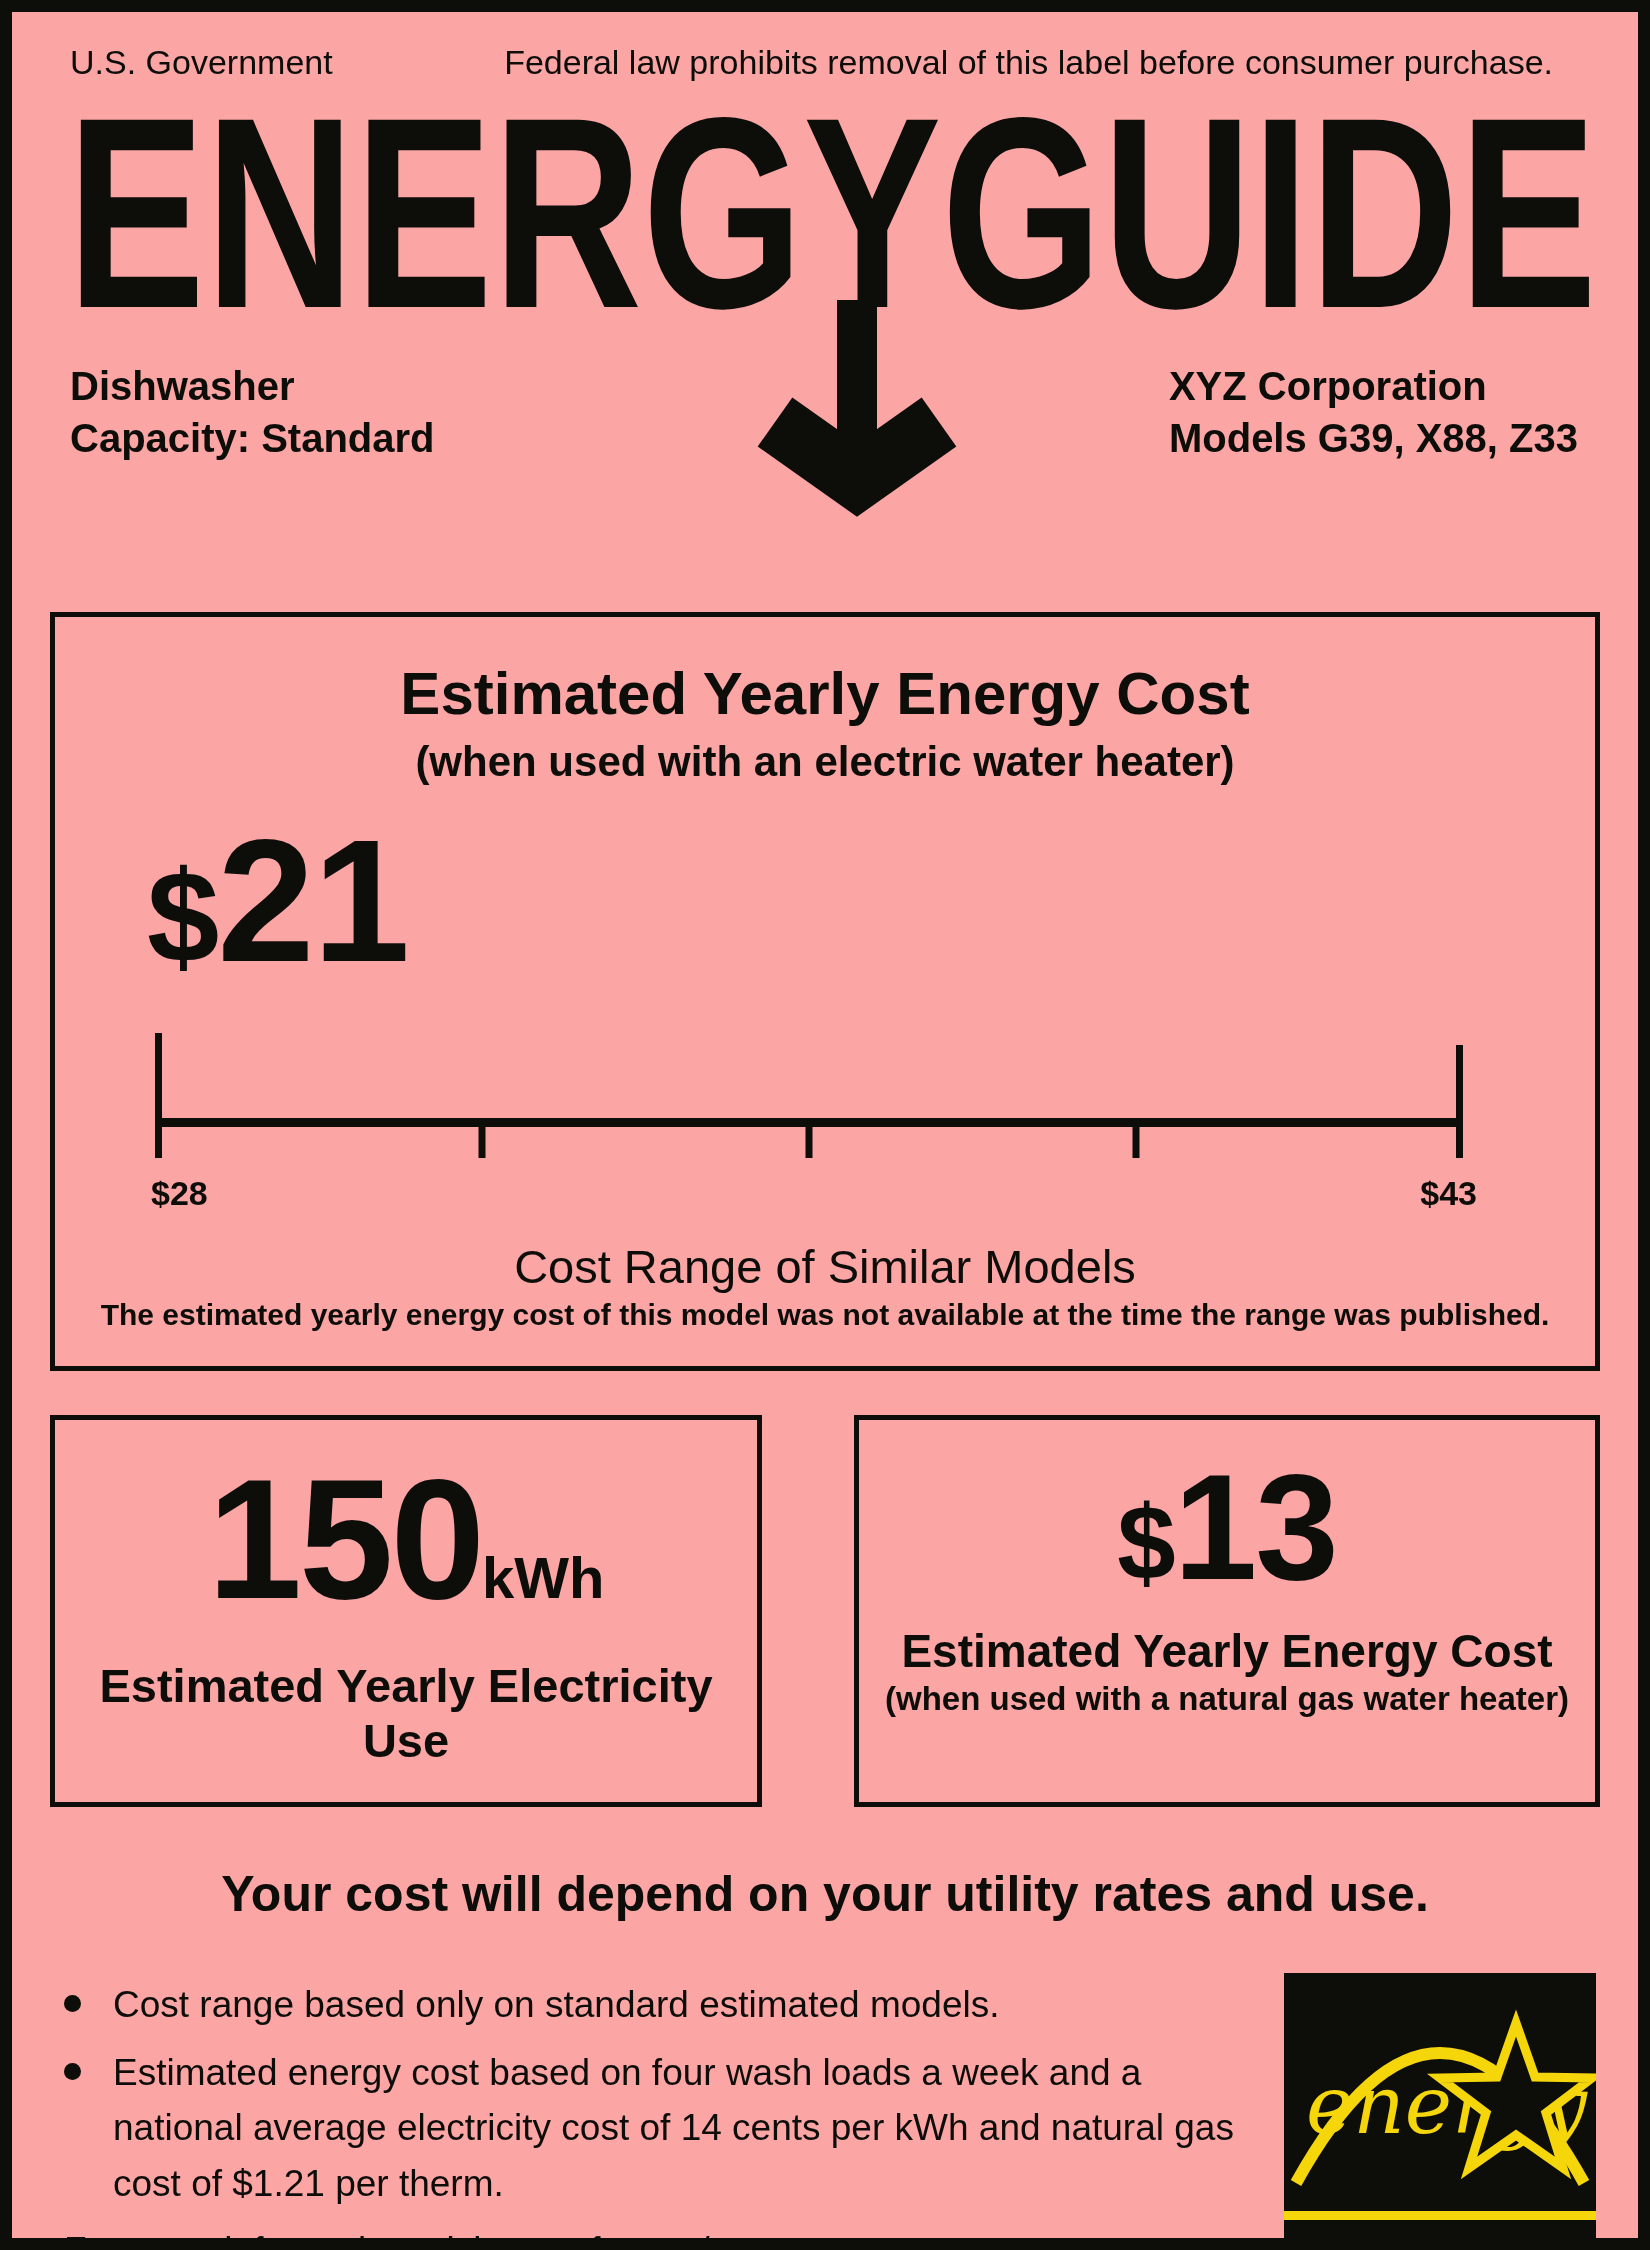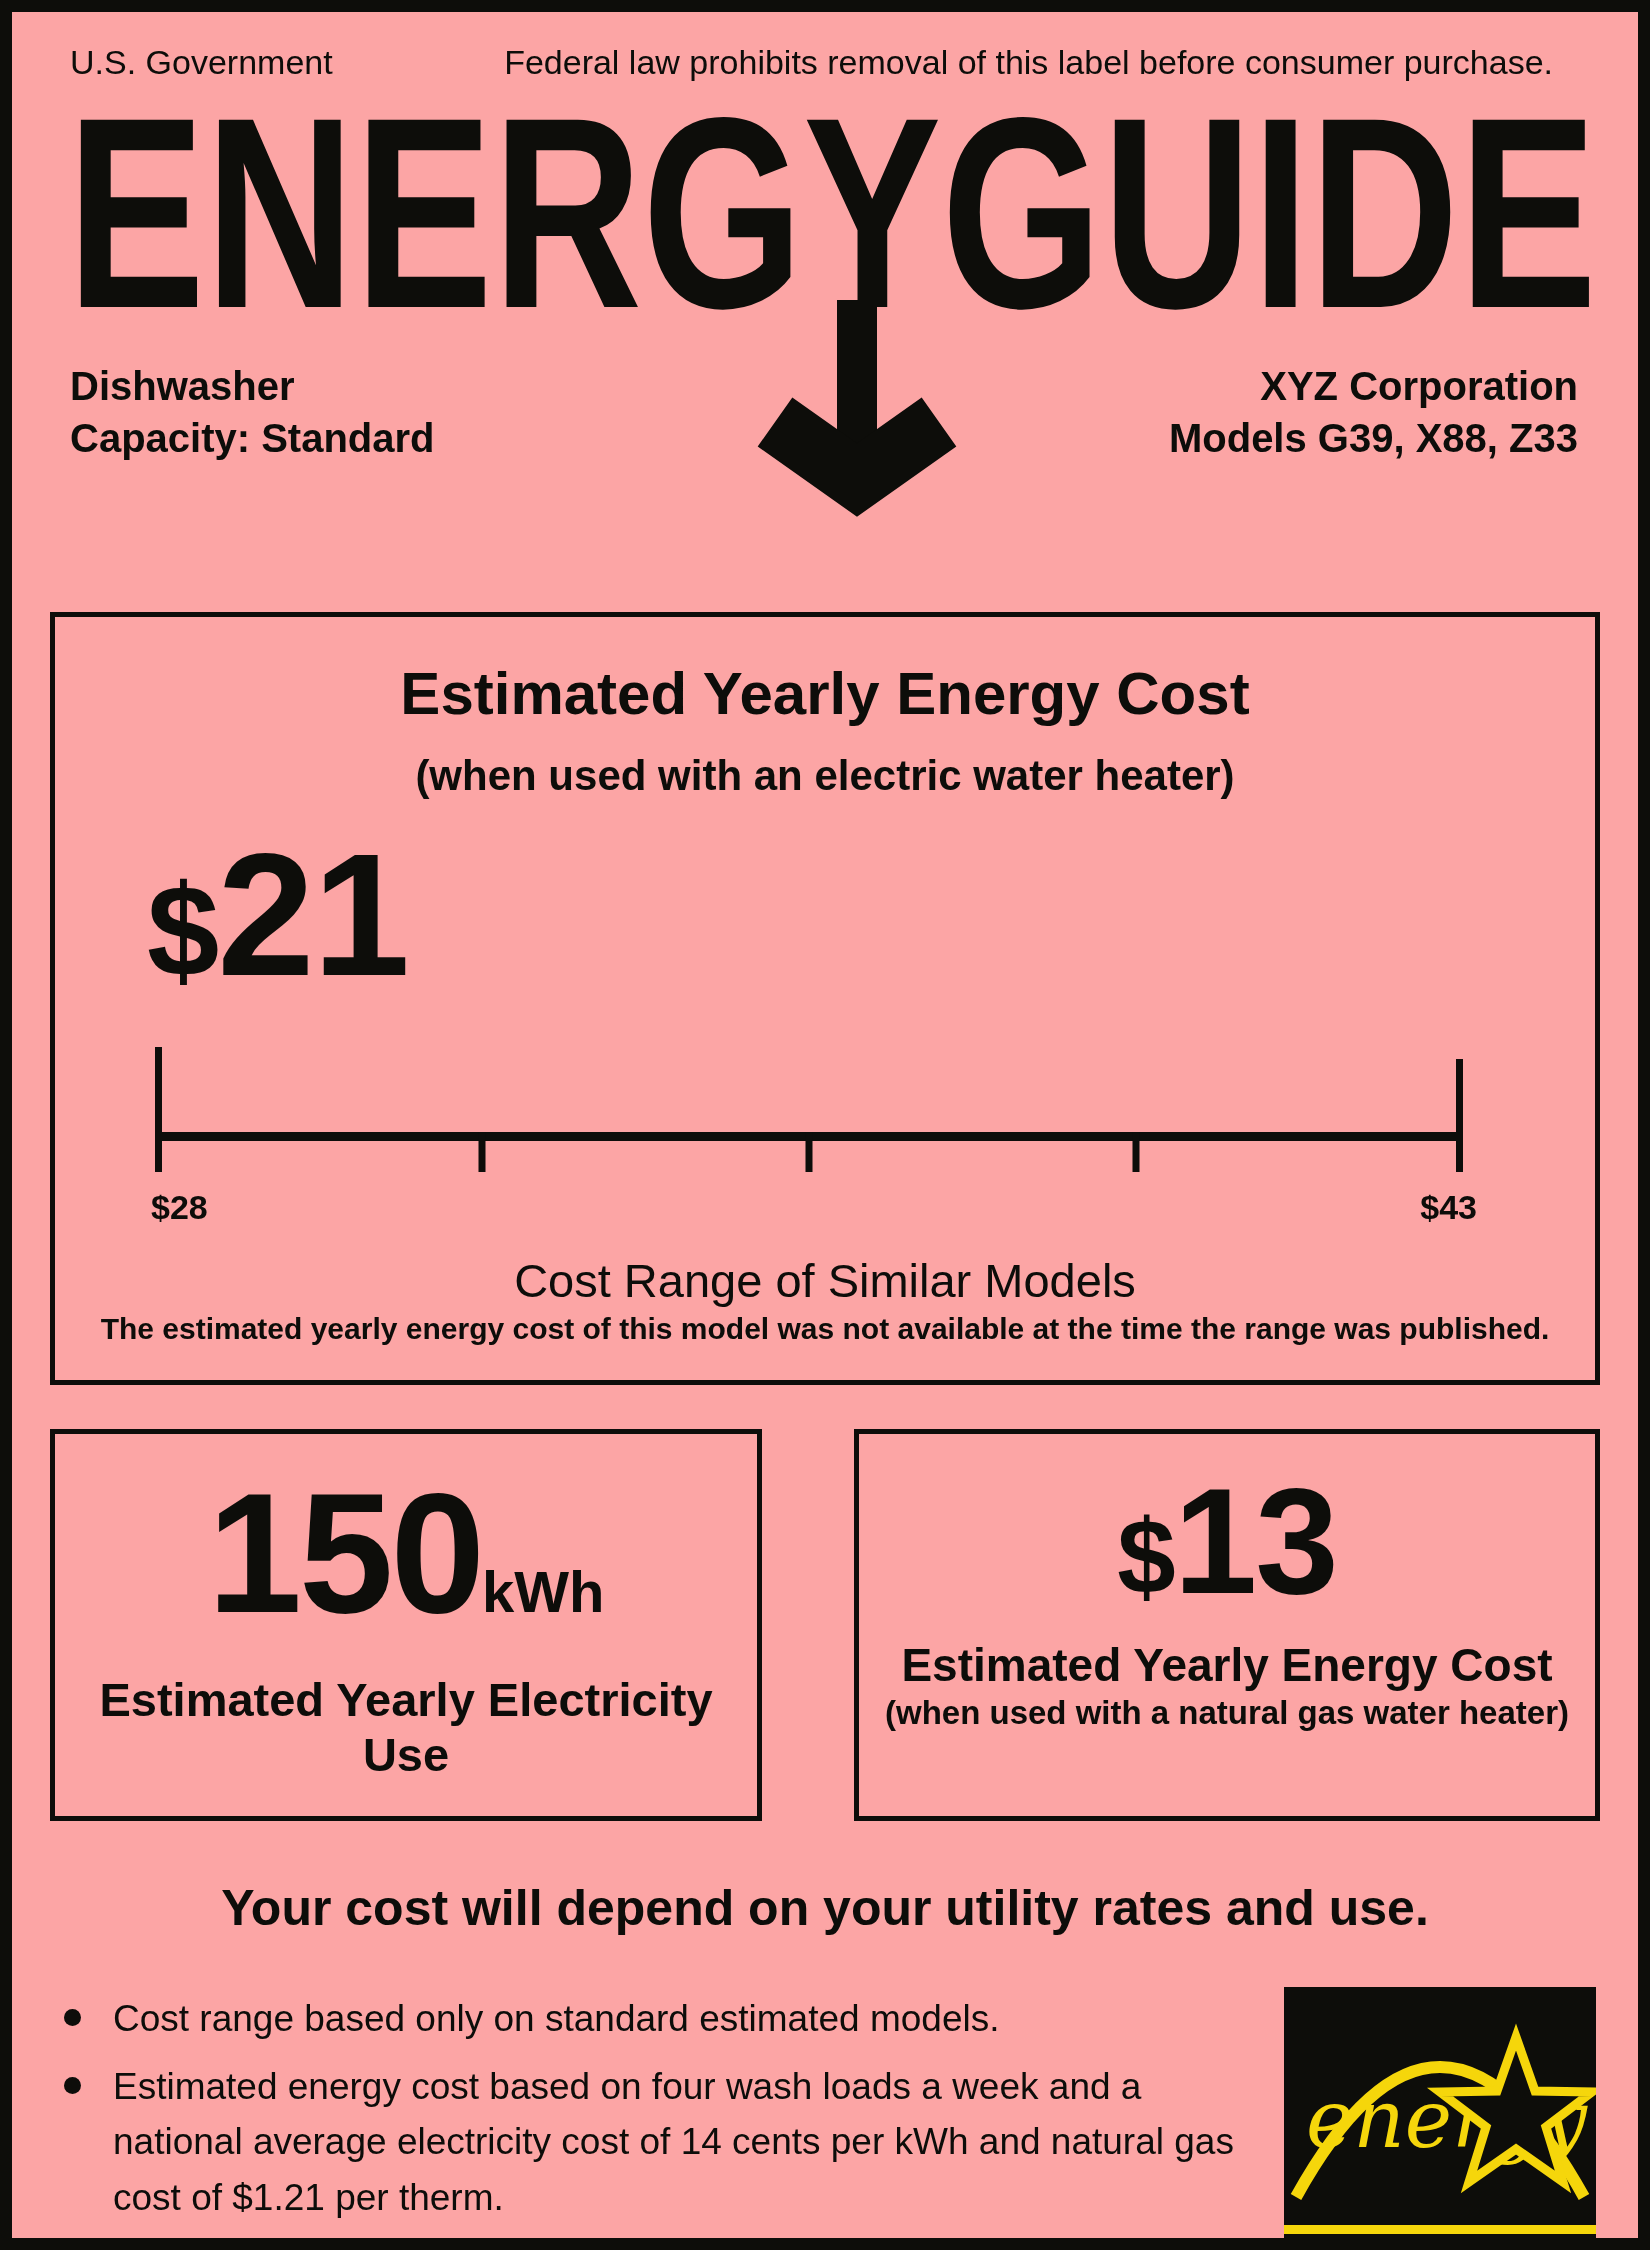--- a/index.html
+++ b/index.html
@@ -15,25 +15,25 @@
   }
   
   .header{display:flex;justify-content:space-between;padding:30px 85px 0 58px;font-size:34px;line-height:1.2;}
   
   .logo-wrap{position:relative;margin:26px 0 0 55px;width:1535px;height:205px;}
   .logo-svg{display:block;overflow:visible;}
   .logo-svg text{font-family:"Liberation Sans",sans-serif;font-weight:bold;fill:#0d0d0a;}
   .arrow{position:absolute;left:678px;top:191px;width:220px;height:222px;}
   
   .brand-row{display:flex;justify-content:space-between;margin:46px 60px 0 58px;font-weight:bold;font-size:40px;line-height:1.3;}
-  .brand-right{text-align:right;}
+  .brand-right{text-align:left;}
   
   .main-box{margin:148px 38px 0;border:5px solid #0d0d0a;padding:42px 20px 34px;text-align:center;}
   .mb-title{font-size:60px;font-weight:bold;}
-  .mb-sub{font-size:42px;font-weight:bold;margin-top:24px;}
+  .mb-sub{font-size:42px;font-weight:bold;margin-top:10px;}
   .big-cost{text-align:left;margin:36px 0 0 72px;font-size:175px;font-weight:bold;line-height:0.9;letter-spacing:-2px;}
   .big-cost .cur{font-size:130px;}
   .scale{position:relative;margin:54px 112px 0 80px;height:125px;}
   .scale .line{position:absolute;left:0;right:0;top:85px;height:9px;background:#0d0d0a;}
   .scale .tick-left{position:absolute;left:0;top:0;bottom:0;width:7px;background:#0d0d0a;}
   .scale .tick-right{position:absolute;right:0;top:12px;bottom:0;width:7px;background:#0d0d0a;}
   .scale .tick-mid{position:absolute;top:85px;bottom:0;width:7px;background:#0d0d0a;transform:translateX(-50%);}
   .scale-labels{display:flex;justify-content:space-between;margin:16px 98px 0 76px;font-size:34px;font-weight:bold;}
   .range-caption{margin-top:26px;font-size:47px;font-weight:normal;}
   .range-note{margin-top:4px;font-size:30px;font-weight:bold;}

